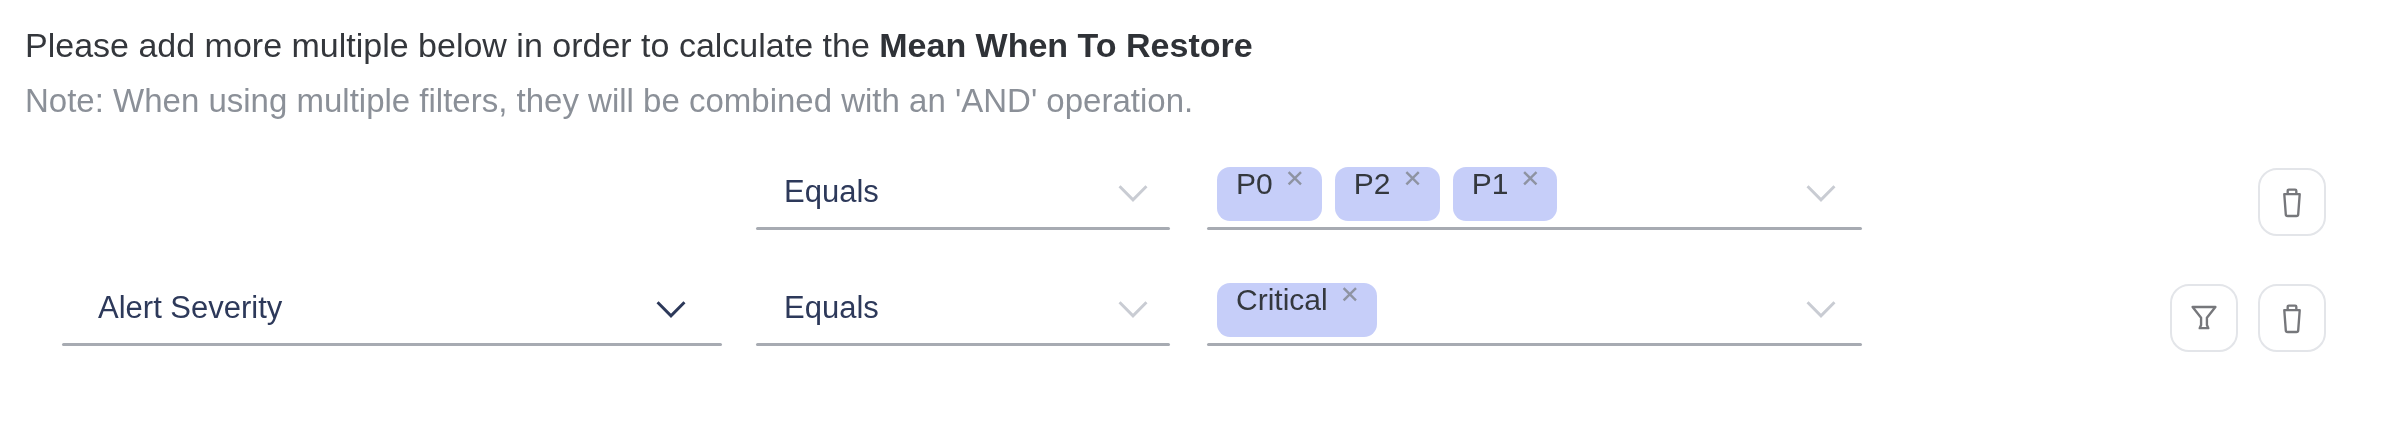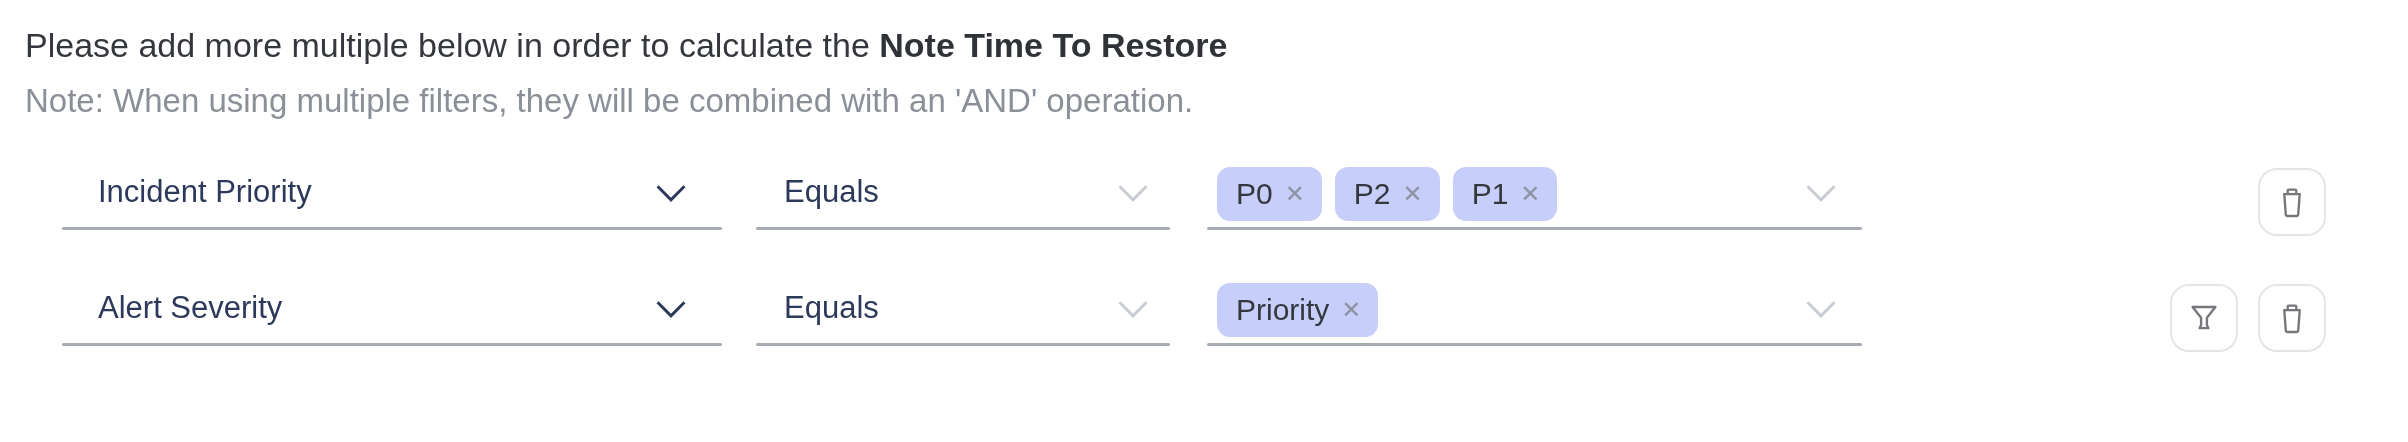--- a/index.html
+++ b/index.html
@@ -55,21 +55,21 @@
   .f-name .chevron     { right: 34px; }
   .f-operator .chevron { right: 20px; }
   .f-values .chevron   { right: 24px; }
 
   
   .tag-area {
     position: absolute; left: 10px; right: 70px; top: 0; bottom: 3px;
     display: flex; align-items: center; gap: 13px; overflow: hidden;
   }
   .tag {
-    display: inline-flex; align-items: center;
+    display: inline-flex; 
     height: 54px; padding: 0 17px 0 19px;
     background: #c6cef9; border-radius: 13px;
     font-size: 30px; color: #34383e; white-space: nowrap;
     flex: 0 0 auto;
   }
   .tag .tag-x {
     margin-left: 12px; font-size: 24px; color: #8e93a2;
     cursor: pointer; line-height: 1;
   }
 
@@ -82,35 +82,26 @@
     display: flex; align-items: center; justify-content: center;
     cursor: pointer; padding: 0;
   }
   .btn-delete { left: 2258px; }
   .btn-filter { left: 2170px; }
   .icon-btn svg { display: block; }
 </style>
 </head>
 <body>
 
-<p class="title"><span>Please add more multiple below in order to calculate the </span><b>Note Time To Restore</b></p>
+<p class="title"><span>Please add more multiple below in order to calculate the </span><b>Mean When To Restore</b></p>
 
 <p class="note">Note: When using multiple filters, they will be combined with an 'AND' operation.</p>
 
 <div class="filter-row row-1">
 
-  <div class="field f-name">
-    <span class="field-label">Incident Priority</span>
-    <span class="chevron">
-      <svg width="34" height="20" viewBox="0 0 24 13">
-          <polyline points="2.5,1.5 12,11 21.5,1.5" fill="none" stroke="#2d395a" stroke-width="2.1"></polyline>
-        </svg>
-    </span>
-    <div class="underline"></div>
-  </div>
 
   <div class="field f-operator">
     <span class="field-label">Equals</span>
     <span class="chevron">
       <svg width="34" height="20" viewBox="0 0 24 13">
           <polyline points="2.5,1.5 12,11 21.5,1.5" fill="none" stroke="#c9ccd3" stroke-width="2.1"></polyline>
         </svg>
     </span>
     <div class="underline"></div>
   </div>
@@ -166,21 +157,21 @@
       <svg width="34" height="20" viewBox="0 0 24 13">
           <polyline points="2.5,1.5 12,11 21.5,1.5" fill="none" stroke="#c9ccd3" stroke-width="2.1"></polyline>
         </svg>
     </span>
     <div class="underline"></div>
   </div>
 
   <div class="field f-values">
     <div class="tag-area">
         <span class="tag">
-          <span>Priority</span>
+          <span>Critical</span>
           <span class="tag-x">✕</span>
         </span>
       </div>
     <span class="chevron">
       <svg width="34" height="20" viewBox="0 0 24 13">
           <polyline points="2.5,1.5 12,11 21.5,1.5" fill="none" stroke="#c9ccd3" stroke-width="2.1"></polyline>
         </svg>
     </span>
     <div class="underline"></div>
   </div>

